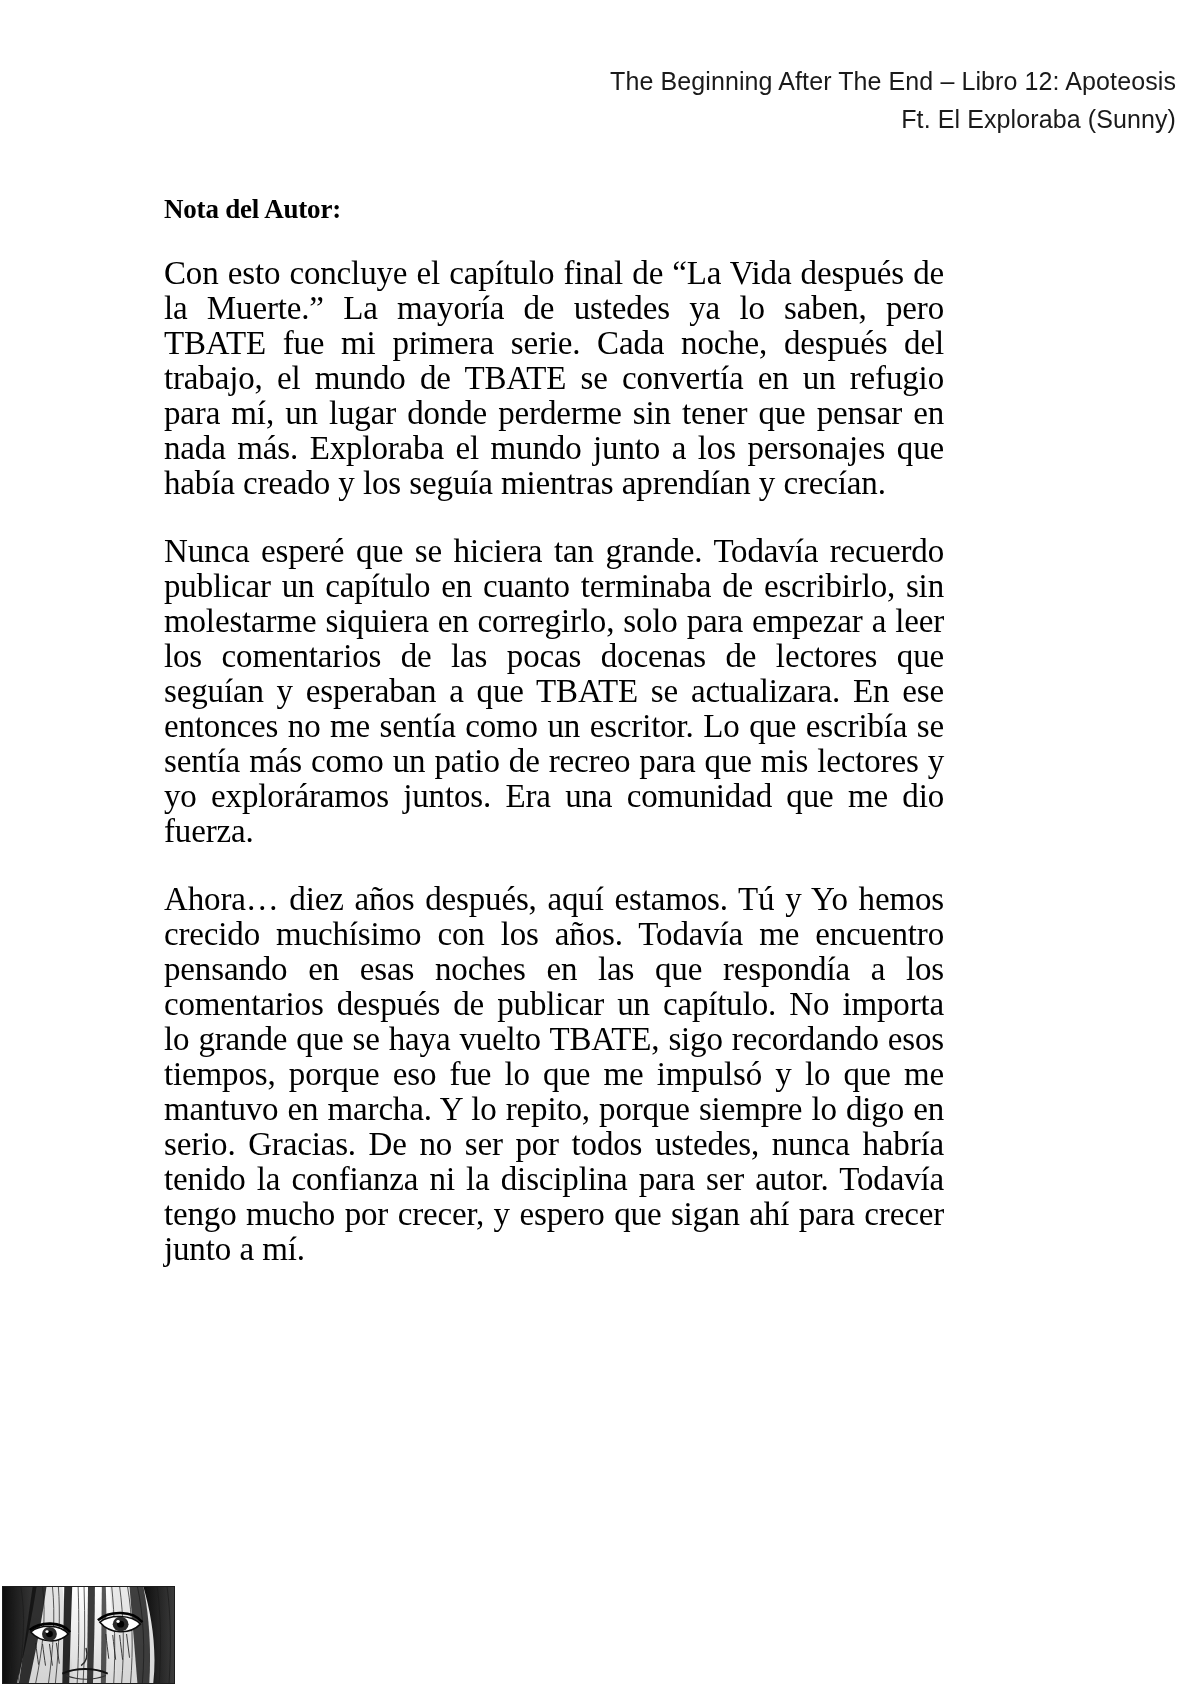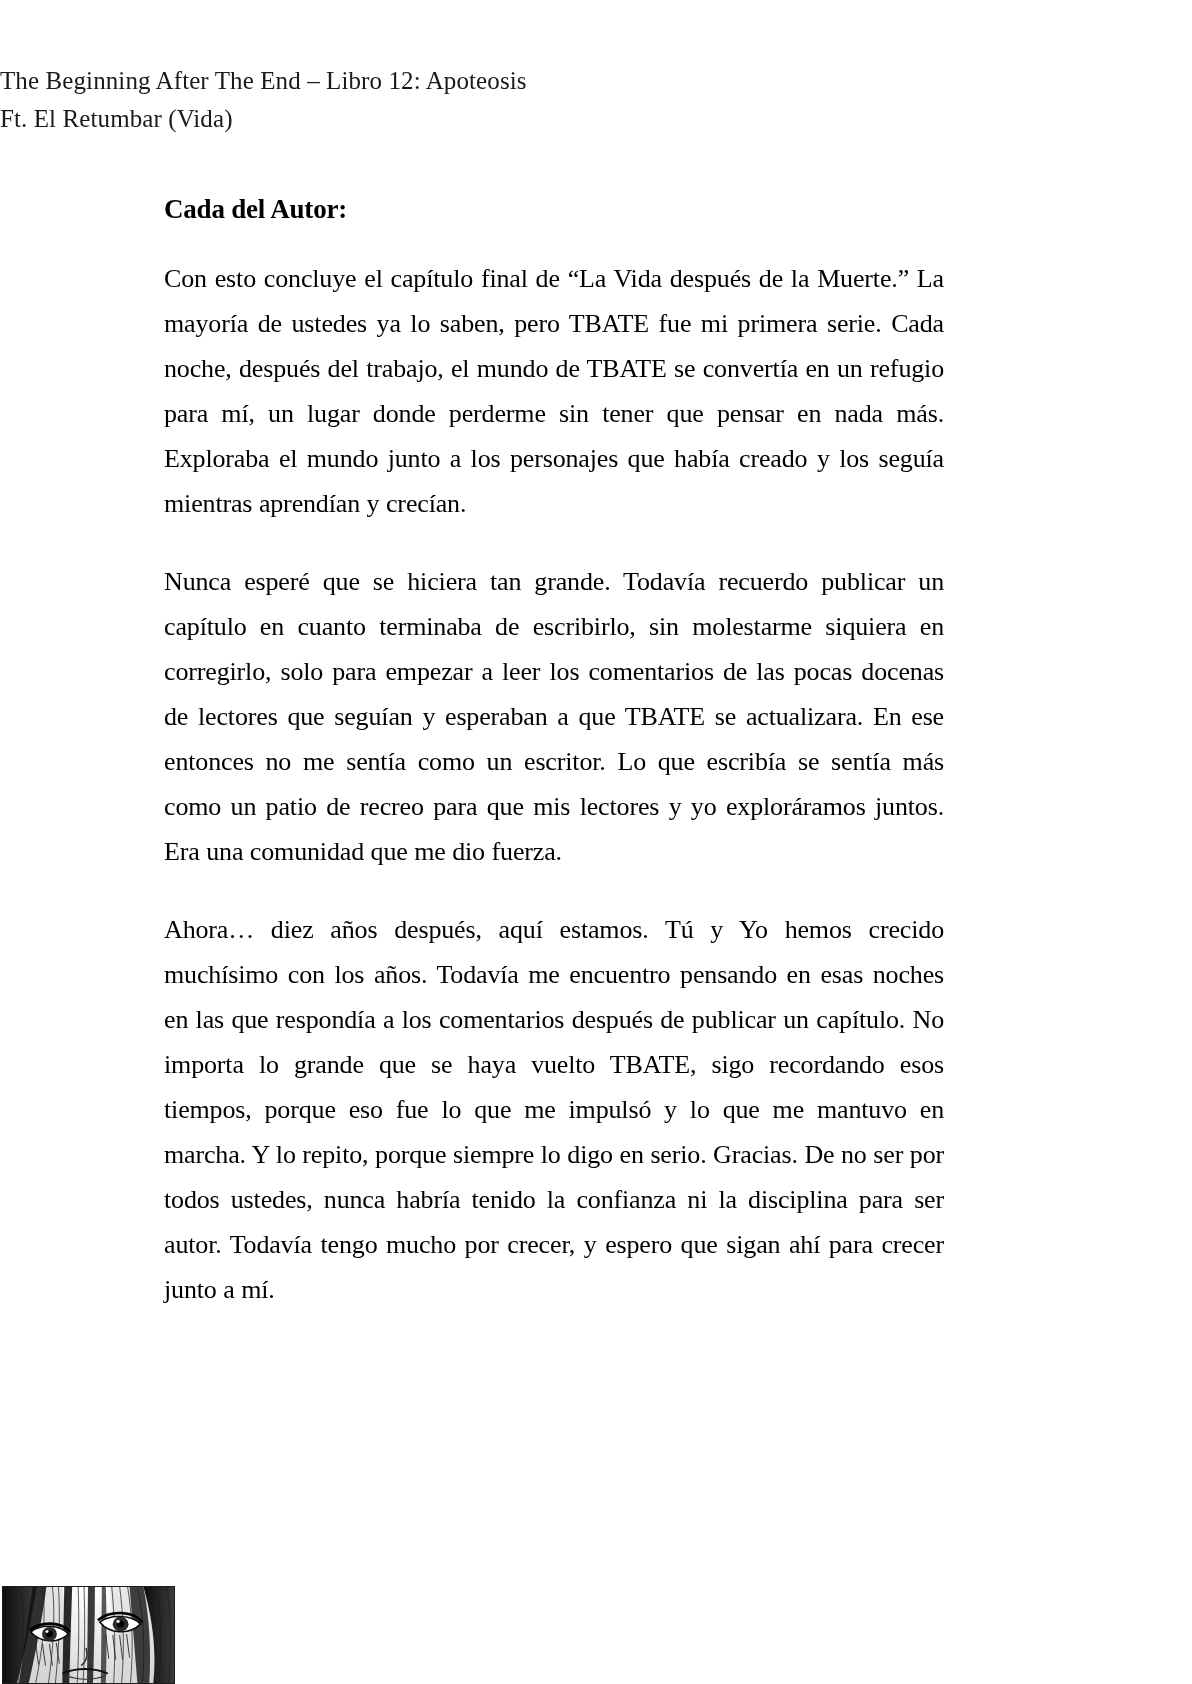--- a/index.html
+++ b/index.html
@@ -20,23 +20,23 @@
     position: absolute;
     inset: 0;
     background: #ffffff;
   }
 
   
   .doc-header {
     position: absolute;
     top: 62px;
     left: 0;
-    right: 8px;
-    text-align: left;
-    font-family: Liberation Serif, serif;
+    right: 16px;
+    text-align: right;
+    font-family: Liberation Sans, sans-serif;
     font-size: 25px;
     line-height: 38px;
     color: #1a1a1a;
     letter-spacing: 0.1px;
   }
   .doc-header .hline {
     display: block;
     white-space: nowrap;
   }
 
@@ -51,22 +51,22 @@
   .section-heading {
     font-family: "Liberation Serif", "DejaVu Serif", serif;
     font-weight: bold;
     font-size: 27px;
     line-height: 34px;
     margin: 0 0 30px 0;
     letter-spacing: -0.2px;
   }
 
   .para {
-    font-size: 26px;
-    line-height: 45px;
+    font-size: 33px;
+    line-height: 35px;
     text-align: justify;
     text-justify: inter-word;
     margin: 0 0 33px 0;
     letter-spacing: -0.15px;
     word-spacing: 0.2px;
     hyphens: none;
   }
   .para:last-child {
     margin-bottom: 16px;
   }
@@ -89,25 +89,25 @@
     height: 100%;
   }
 </style>
 </head>
 <body>
 
 <div class="page">
 
   <div class="doc-header">
     <span class="hline">The Beginning After The End – Libro 12: Apoteosis</span>
-    <span class="hline">Ft. El Retumbar (Vida)</span>
+    <span class="hline">Ft. El Exploraba (Sunny)</span>
   </div>
 
   <div class="content">
-    <h2 class="section-heading">Cada del Autor:</h2>
+    <h2 class="section-heading">Nota del Autor:</h2>
 
     <p class="para">Con esto concluye el capítulo final de “La Vida después de la Muerte.” La mayoría de ustedes ya lo saben, pero TBATE fue mi primera serie. Cada noche, después del trabajo, el mundo de TBATE se convertía en un refugio para mí, un lugar donde perderme sin tener que pensar en nada más. Exploraba el mundo junto a los personajes que había creado y los seguía mientras aprendían y crecían.</p>
     <p class="para">Nunca esperé que se hiciera tan grande. Todavía recuerdo publicar un capítulo en cuanto terminaba de escribirlo, sin molestarme siquiera en corregirlo, solo para empezar a leer los comentarios de las pocas docenas de lectores que seguían y esperaban a que TBATE se actualizara. En ese entonces no me sentía como un escritor. Lo que escribía se sentía más como un patio de recreo para que mis lectores y yo exploráramos juntos. Era una comunidad que me dio fuerza.</p>
     <p class="para">Ahora… diez años después, aquí estamos. Tú y Yo hemos crecido muchísimo con los años. Todavía me encuentro pensando en esas noches en las que respondía a los comentarios después de publicar un capítulo. No importa lo grande que se haya vuelto TBATE, sigo recordando esos tiempos, porque eso fue lo que me impulsó y lo que me mantuvo en marcha. Y lo repito, porque siempre lo digo en serio. Gracias. De no ser por todos ustedes, nunca habría tenido la confianza ni la disciplina para ser autor. Todavía tengo mucho por crecer, y espero que sigan ahí para crecer junto a mí.</p>
   </div>
 
   <div class="illustration">
     <svg viewBox="0 0 173 98" preserveAspectRatio="xMidYMid slice">
       <defs>
         <linearGradient id="skin" x1="0" y1="0" x2="0" y2="1">

